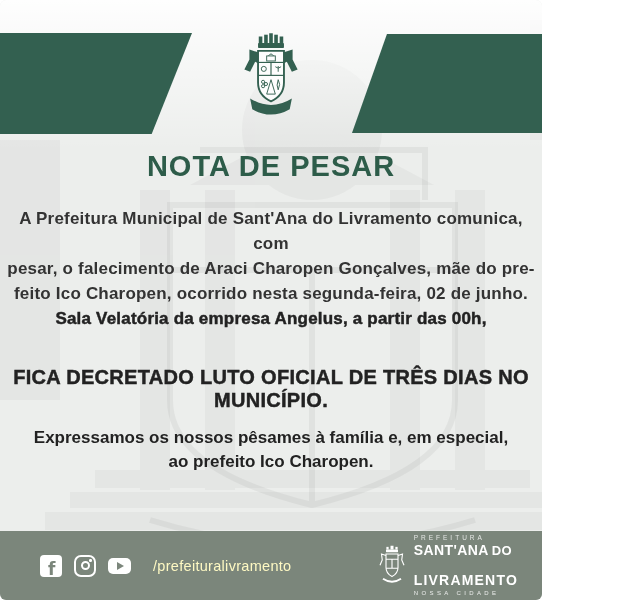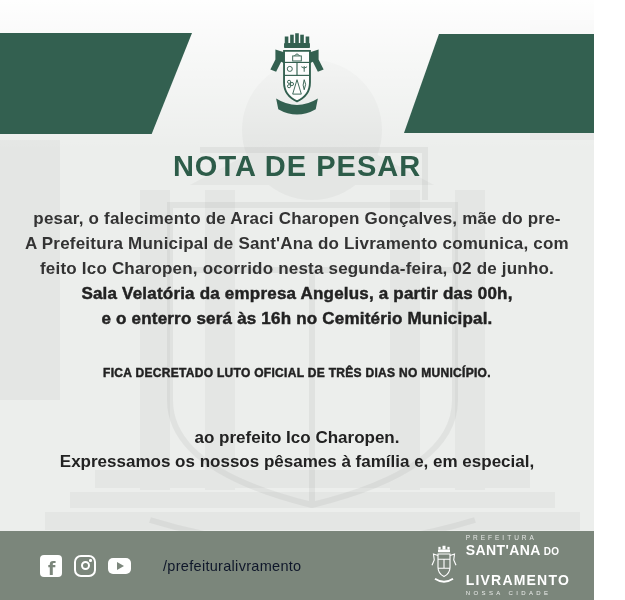--- a/index.html
+++ b/index.html
@@ -7,22 +7,22 @@
     --title-green:#2D5C49;
     --footer-sage:#7B867B;
     --text-dark:#333333;
     --text-heavy:#222222;
     --page-bg:#ECEEEC;
   }
   *{margin:0;padding:0;box-sizing:border-box;}
   html,body{width:625px;height:600px;background:#fff;}
   body{font-family:"Liberation Sans",sans-serif;}
   .card{
-    position:relative;width:594px;height:600px;background:var(--page-bg);
-    border-radius:0;overflow:hidden;
+    position:relative;width:542px;height:600px;background:var(--page-bg);
+    border-radius:6px;overflow:hidden;
   }
   .watermark{position:absolute;left:0;top:0;width:625px;height:600px;pointer-events:none;}
   .fade-top{
     position:absolute;left:0;top:0;width:100%;height:150px;
     background:linear-gradient(to bottom,rgba(255,255,255,.95),rgba(255,255,255,0));
     pointer-events:none;
   }
   .ribbon{position:absolute;background:var(--brand-green);}
   .ribbon-left{left:0;top:33px;width:192px;height:101px;
     clip-path:polygon(0 0,100% 0,79% 100%,0 100%);}
@@ -34,21 +34,21 @@
     color:var(--title-green);font-size:29px;font-weight:700;letter-spacing:1px;
   }
   .announcement{position:absolute;top:206px;left:0;width:100%;text-align:center;}
   .announcement .line{
     display:block;font-size:17px;line-height:25px;font-weight:700;
     color:var(--text-dark);letter-spacing:.2px;
   }
   .heavy{color:var(--text-heavy) !important;-webkit-text-stroke:.45px currentColor;}
   .decree{
     position:absolute;top:366px;left:0;width:100%;text-align:center;
-    font-size:12px;font-weight:700;letter-spacing:.3px;color:var(--text-heavy);
+    font-size:20px;font-weight:700;letter-spacing:.3px;color:var(--text-heavy);
   }
   .condolence{position:absolute;top:426px;left:0;width:100%;text-align:center;}
   .condolence .line{
     display:block;font-size:17px;line-height:24px;font-weight:700;color:var(--text-heavy);
   }
   .footer{
     position:absolute;left:0;bottom:0;width:100%;height:69px;
     background:var(--footer-sage);display:flex;align-items:center;
     justify-content:space-between;padding:0 24px 0 40px;
   }
@@ -61,27 +61,27 @@
   }
   .ig{width:22px;height:22px;border:2px solid #fff;border-radius:7px;}
   .ig-circle{width:9px;height:9px;border:2px solid #fff;border-radius:50%;display:block;}
   .ig-dot{position:absolute;top:2.5px;right:2.5px;width:2.5px;height:2.5px;background:#fff;border-radius:50%;}
   .yt{width:23px;height:16px;background:#fff;border-radius:5px;}
   .yt-play{
     display:block;width:0;height:0;margin-left:2px;
     border-left:7px solid var(--footer-sage);
     border-top:4.5px solid transparent;border-bottom:4.5px solid transparent;
   }
-  .handle{color:#0f172a;font-size:14.5px;letter-spacing:.3px;margin-left:20px;}
+  .handle{color:#fef9c3;font-size:14.5px;letter-spacing:.3px;margin-left:10px;}
   .logo{display:flex;align-items:center;gap:7px;}
   .logo-crest{width:30px;height:44px;}
   .logo-text{display:flex;flex-direction:column;line-height:1;color:#fff;}
   .l-over{font-size:6.5px;letter-spacing:3px;color:rgba(255,255,255,.8);margin-bottom:2px;}
   .l-main{font-size:14px;font-weight:700;letter-spacing:.4px;display:flex;align-items:baseline;gap:3px;}
-  .l-main small{font-size:10px;font-weight:700;}
+  .l-main small{font-size:13px;font-weight:700;}
   .l-main2{font-size:14px;font-weight:700;letter-spacing:1.2px;margin-top:16px;}
   .l-under{font-size:6px;letter-spacing:3.4px;color:rgba(255,255,255,.85);margin-top:3px;}
 </style>
 </head>
 <body>
 
 <div class="card">
 
   <svg class="watermark" viewBox="0 0 625 600">
     <g opacity="0.055" fill="#666">
@@ -138,32 +138,31 @@
       <circle cx="43" cy="86" r="2.2"></circle>
       <circle cx="39" cy="89" r="2.2"></circle>
       <path d="M44 100 L50 80 L56 100 Z"></path>
       <path d="M60 80 Q64 86 60 94 Q57 88 60 80 Z"></path>
     </g>
   </svg>
 
   <h1 class="title">NOTA DE PESAR</h1>
 
   <div class="announcement">
+    <span class="line">A Prefeitura Municipal de Sant'Ana do Livramento comunica, com</span>
     <span class="line">pesar, o falecimento de Araci Charopen Gonçalves, mãe do pre-</span>
-    <span class="line">A Prefeitura Municipal de Sant'Ana do Livramento comunica, com</span>
     <span class="line">feito Ico Charopen, ocorrido nesta segunda-feira, 02 de junho.</span>
     <span class="line heavy">Sala Velatória da empresa Angelus, a partir das 00h,</span>
-    <span class="line heavy">e o enterro será às 16h no Cemitério Municipal.</span>
   </div>
 
   <div class="decree heavy">FICA DECRETADO LUTO OFICIAL DE TRÊS DIAS NO MUNICÍPIO.</div>
 
   <div class="condolence">
+    <span class="line">Expressamos os nossos pêsames à família e, em especial,</span>
     <span class="line">ao prefeito Ico Charopen.</span>
-    <span class="line">Expressamos os nossos pêsames à família e, em especial,</span>
   </div>
 
   <footer class="footer">
     <div class="social">
       <span class="icon fb">
         <span class="fb-f">f</span>
       </span>
       <span class="icon ig">
         <i class="ig-circle"></i>
         <i class="ig-dot"></i>

